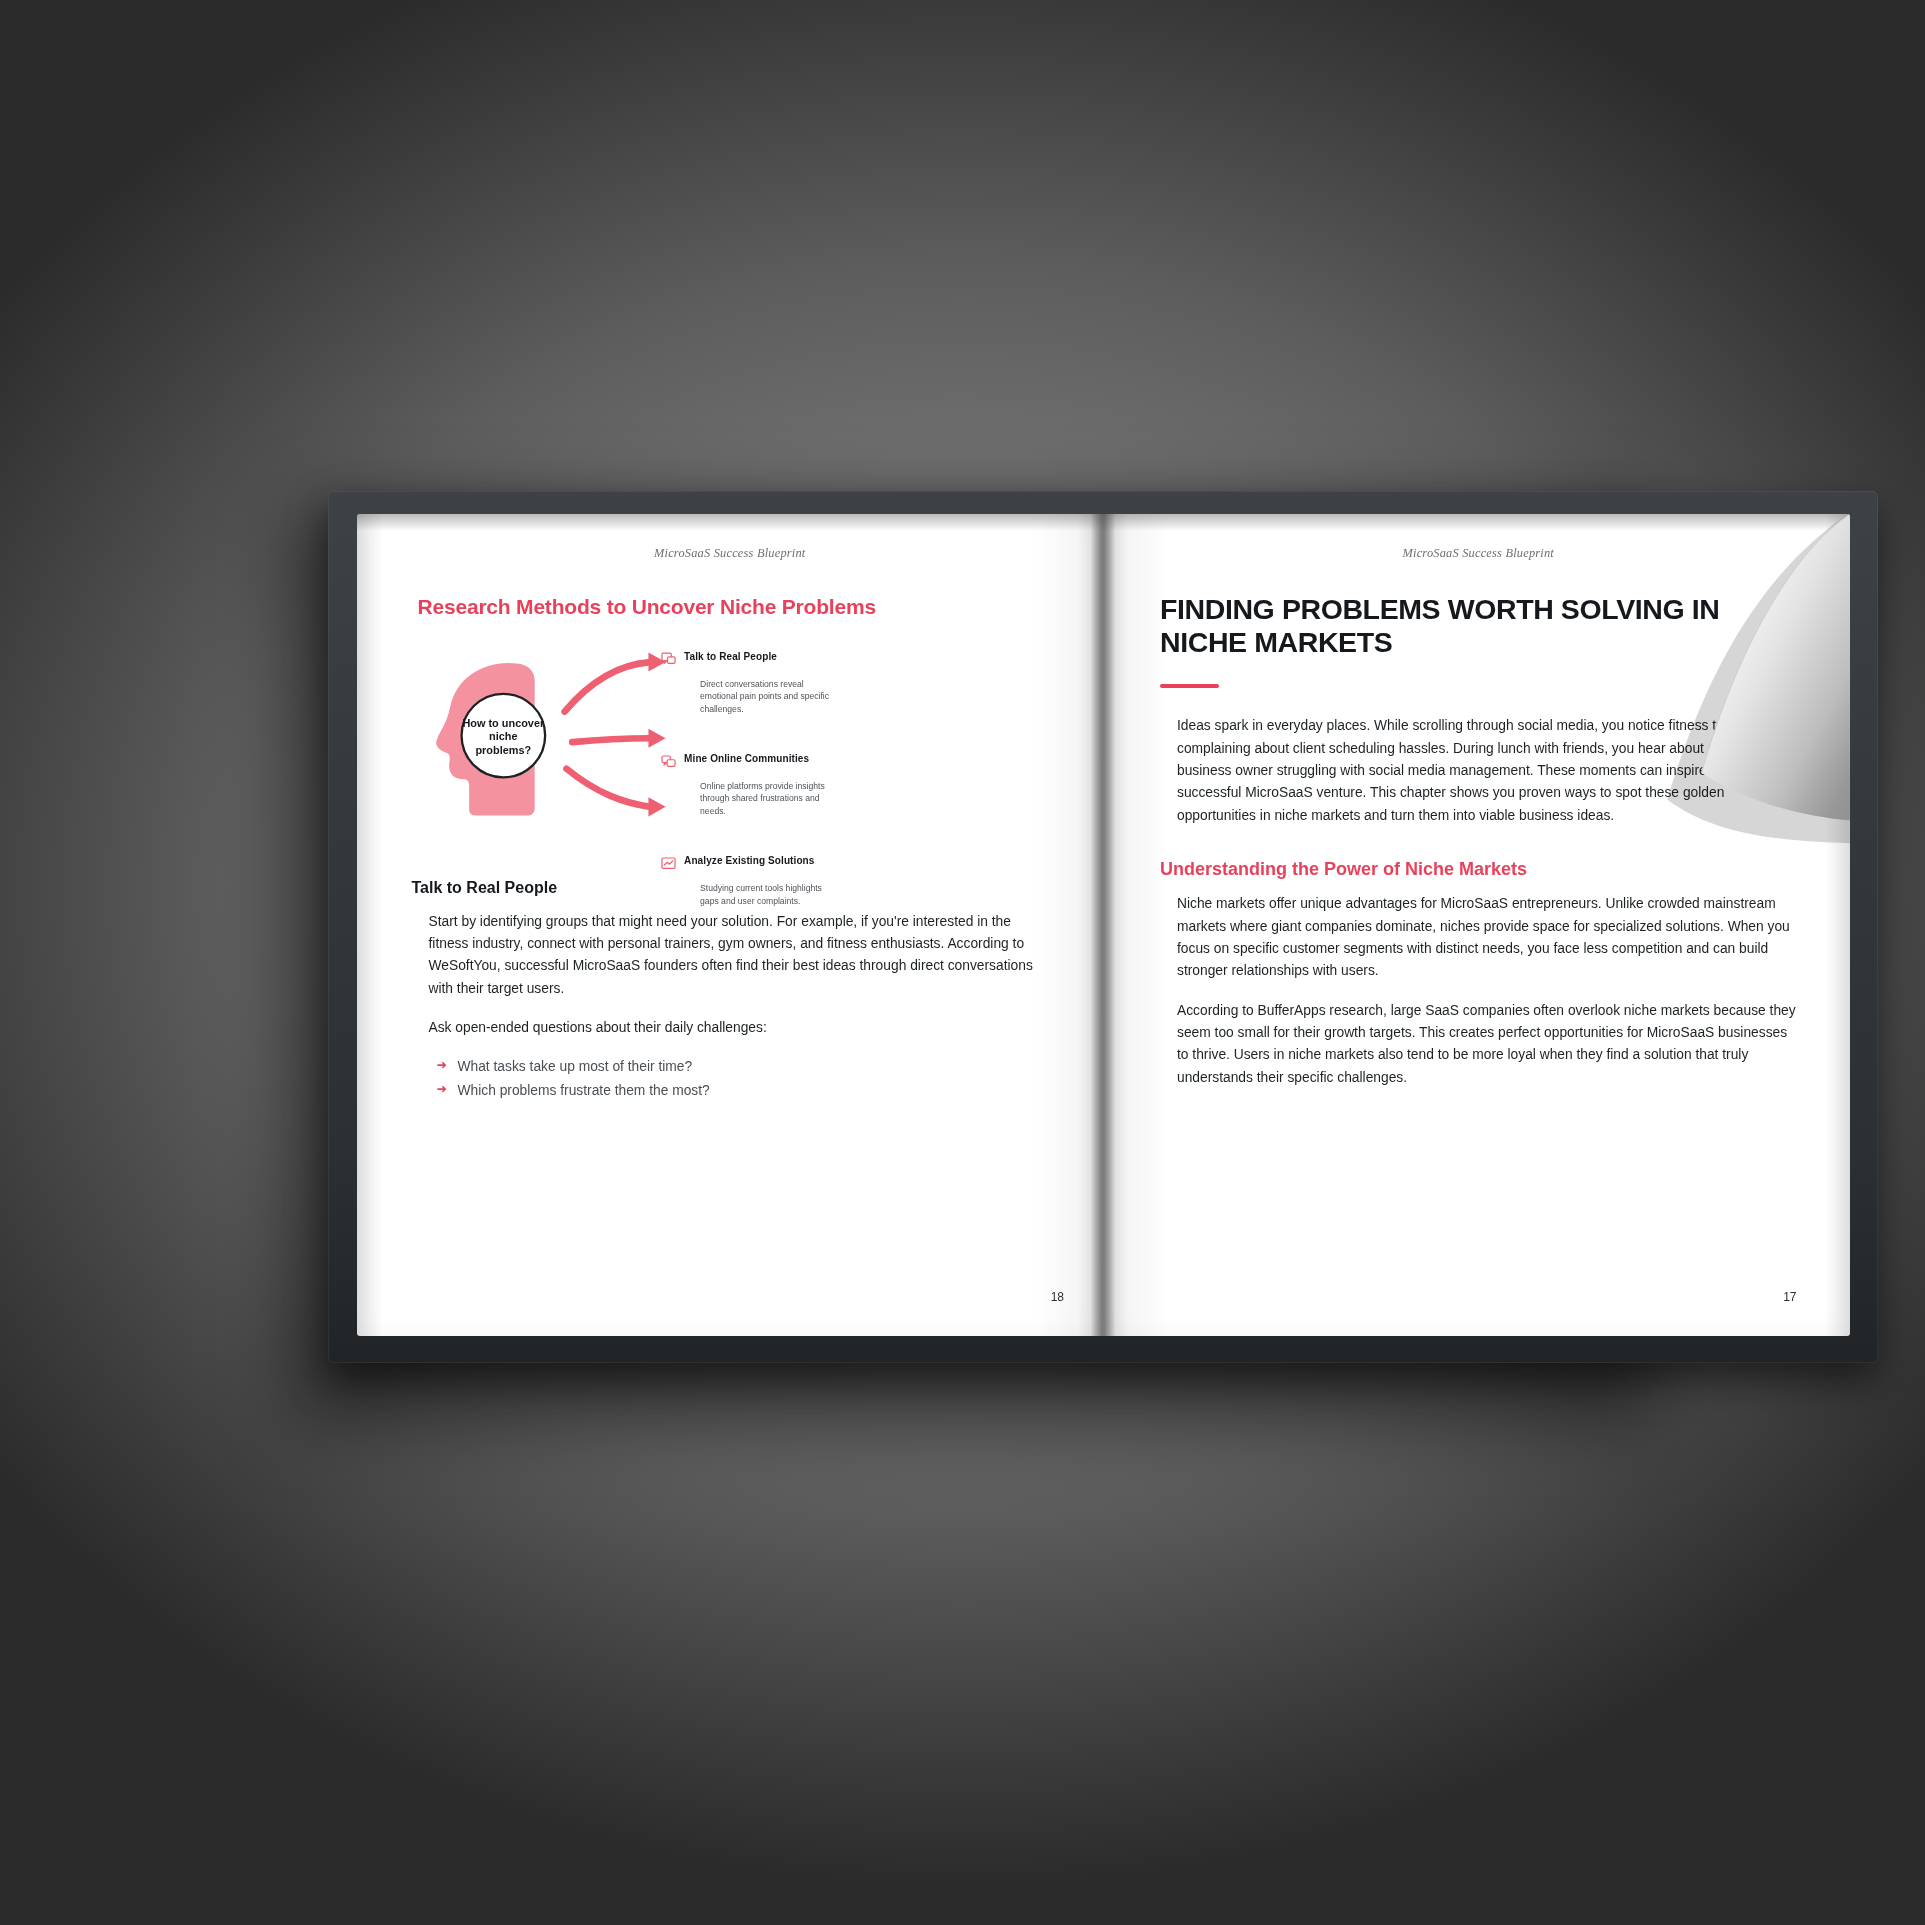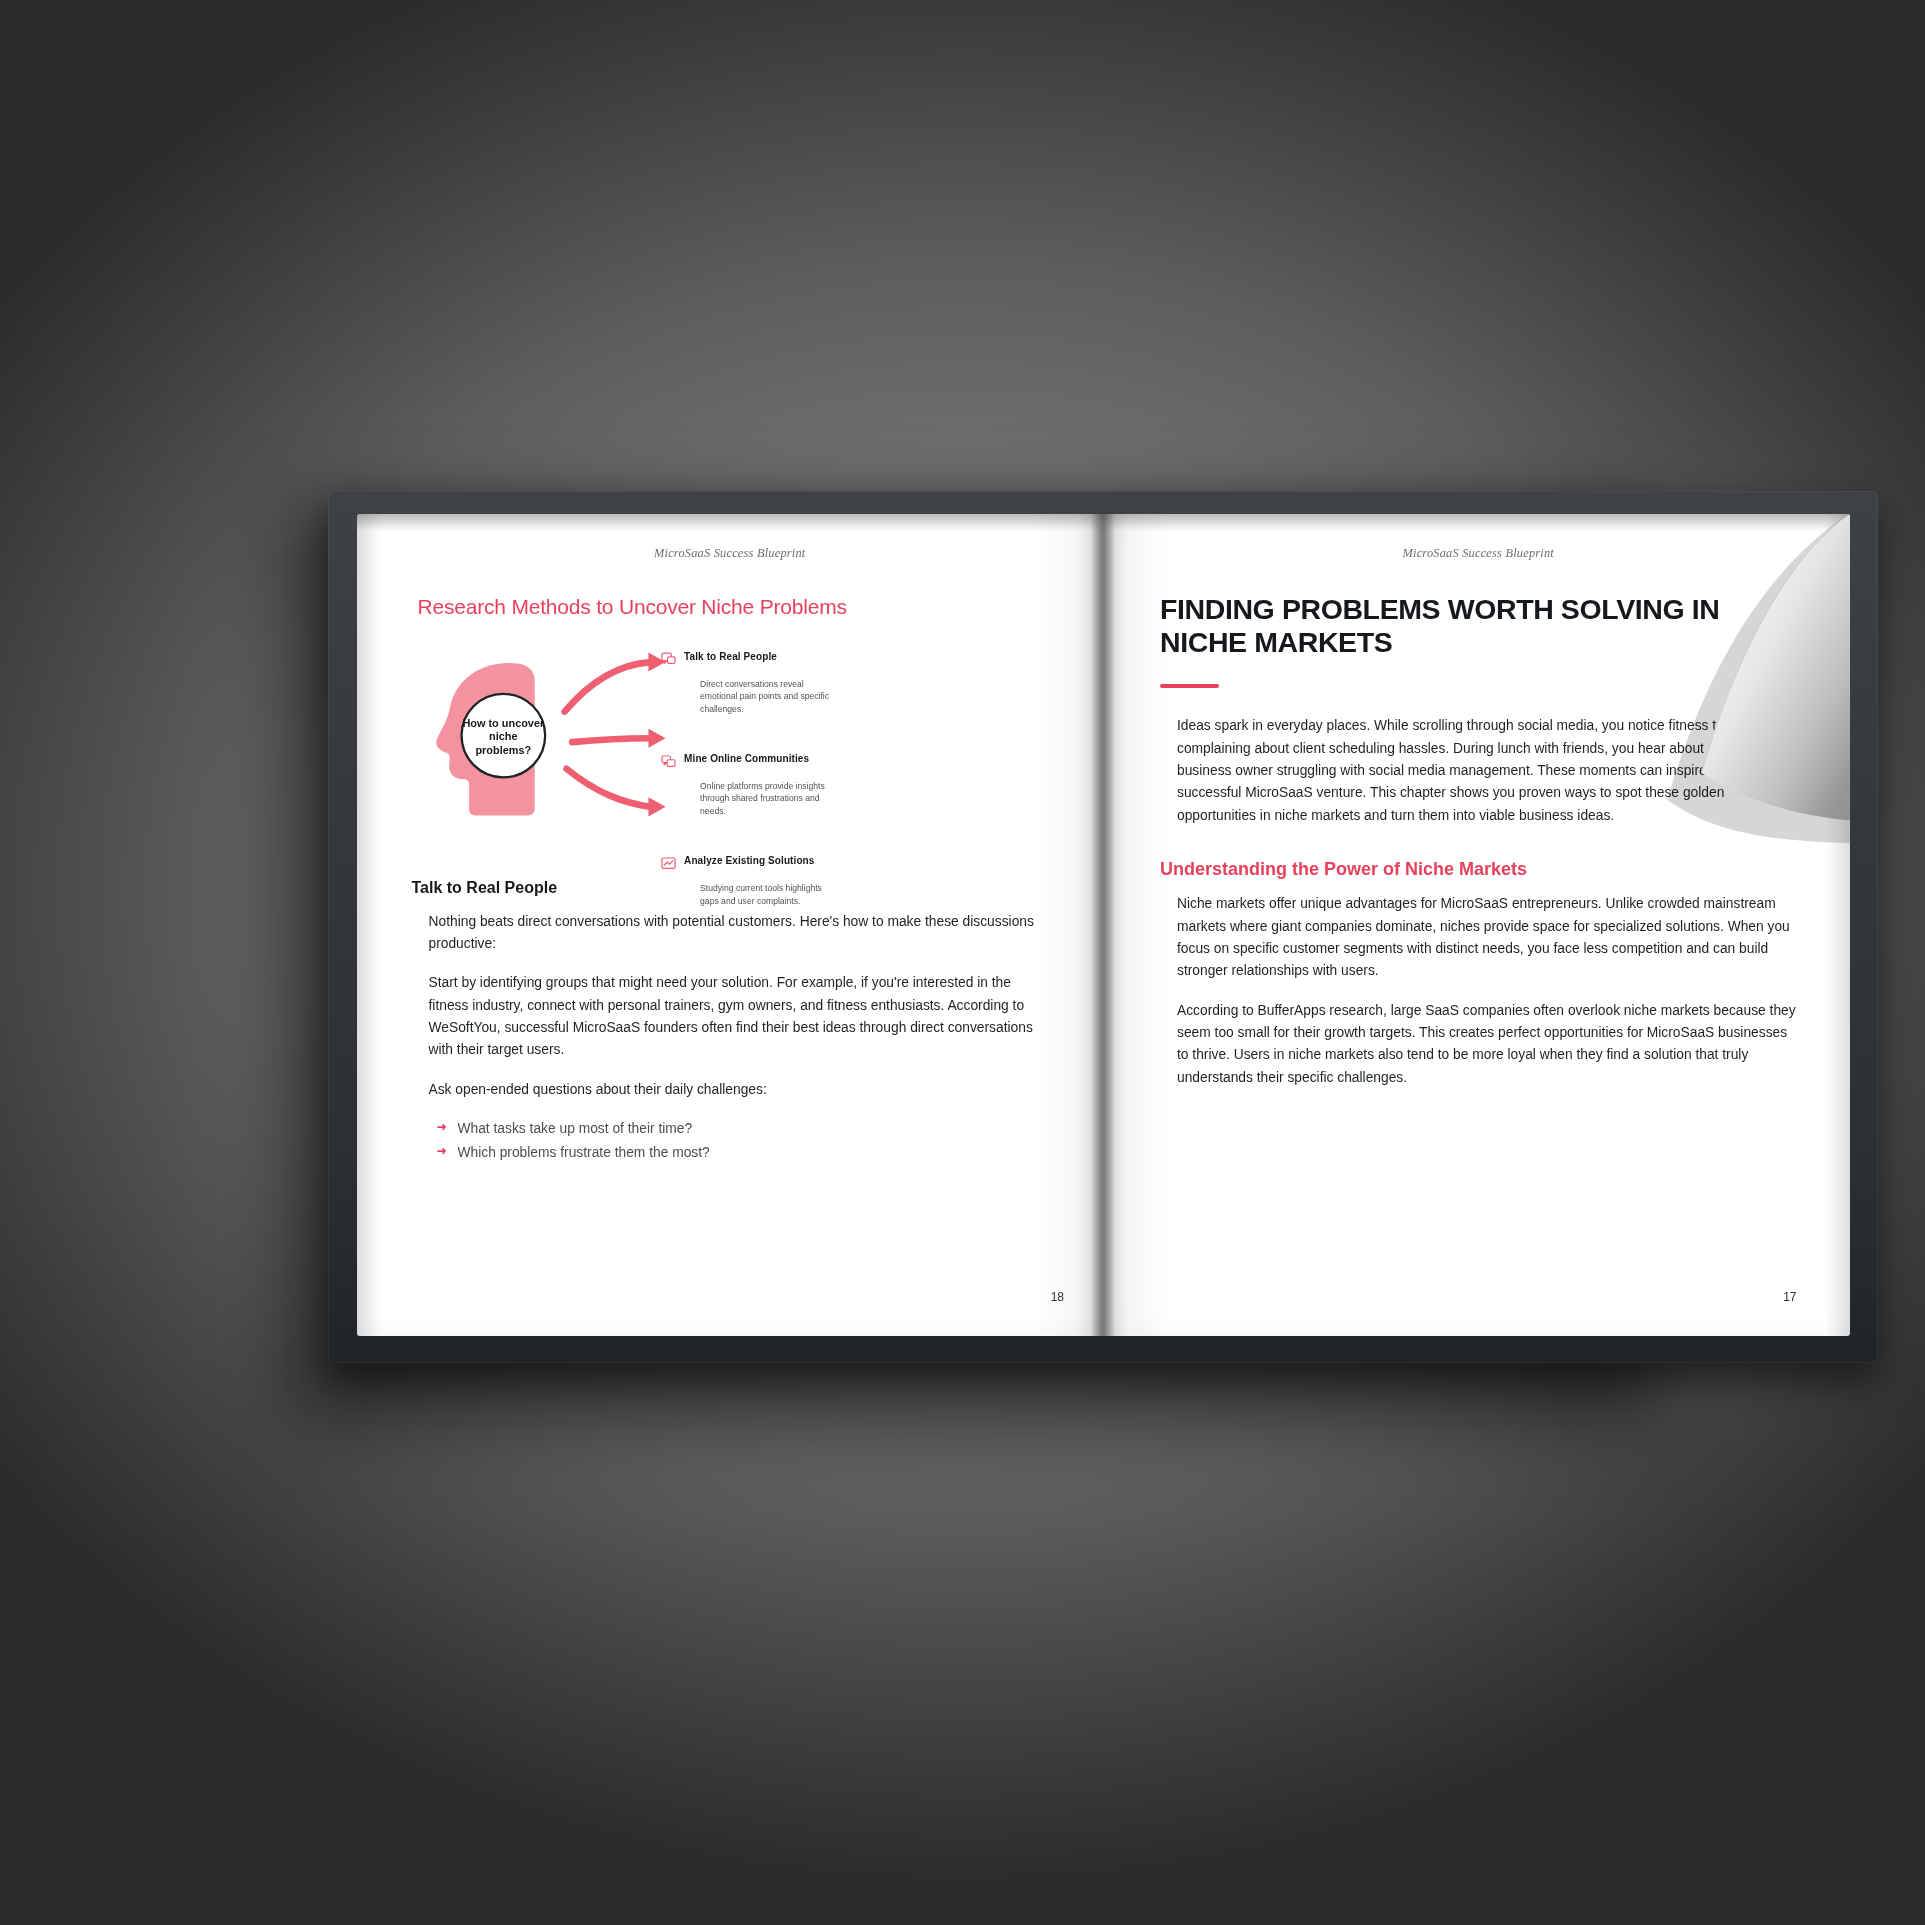--- a/index.html
+++ b/index.html
@@ -105,21 +105,21 @@
     font-style: italic;
     font-size: 12.4px;
     color: #6b6f73;
     letter-spacing: 0.2px;
     margin-bottom: 32px;
   }
 
   .h-section {
     color: #e8415c;
     font-size: 21px;
-    font-weight: normal;
+    font-weight: bold;
     line-height: 1.3;
     letter-spacing: -0.2px;
     margin: 0 0 17px 0;
     padding-left: 6px;
   }
   .h-chapter {
     color: #15191d;
     font-size: 28.5px;
     font-weight: bold;
     line-height: 1.15;
@@ -297,21 +297,20 @@
               </span>
               <div>
                 <p class="ig-title">Analyze Existing Solutions</p>
                 <p class="ig-desc">Studying current tools highlights gaps and user complaints.</p>
               </div>
             </div>
           </div>
         </div>
 
         <h3 class="h-sub">Talk to Real People</h3>
-        <p class="body">Nothing beats direct conversations with potential customers. Here's how to make these discussions productive:</p>
         <p class="body">Start by identifying groups that might need your solution. For example, if you're interested in the fitness industry, connect with personal trainers, gym owners, and fitness enthusiasts. According to WeSoftYou, successful MicroSaaS founders often find their best ideas through direct conversations with their target users.</p>
         <p class="body">Ask open-ended questions about their daily challenges:</p>
 
         <ul class="arrow-list">
           <li><span class="arrow">➜</span><span>What tasks take up most of their time?</span></li>
           <li><span class="arrow">➜</span><span>Which problems frustrate them the most?</span></li>
         </ul>
 
         <div class="folio">18</div>
       </div>

